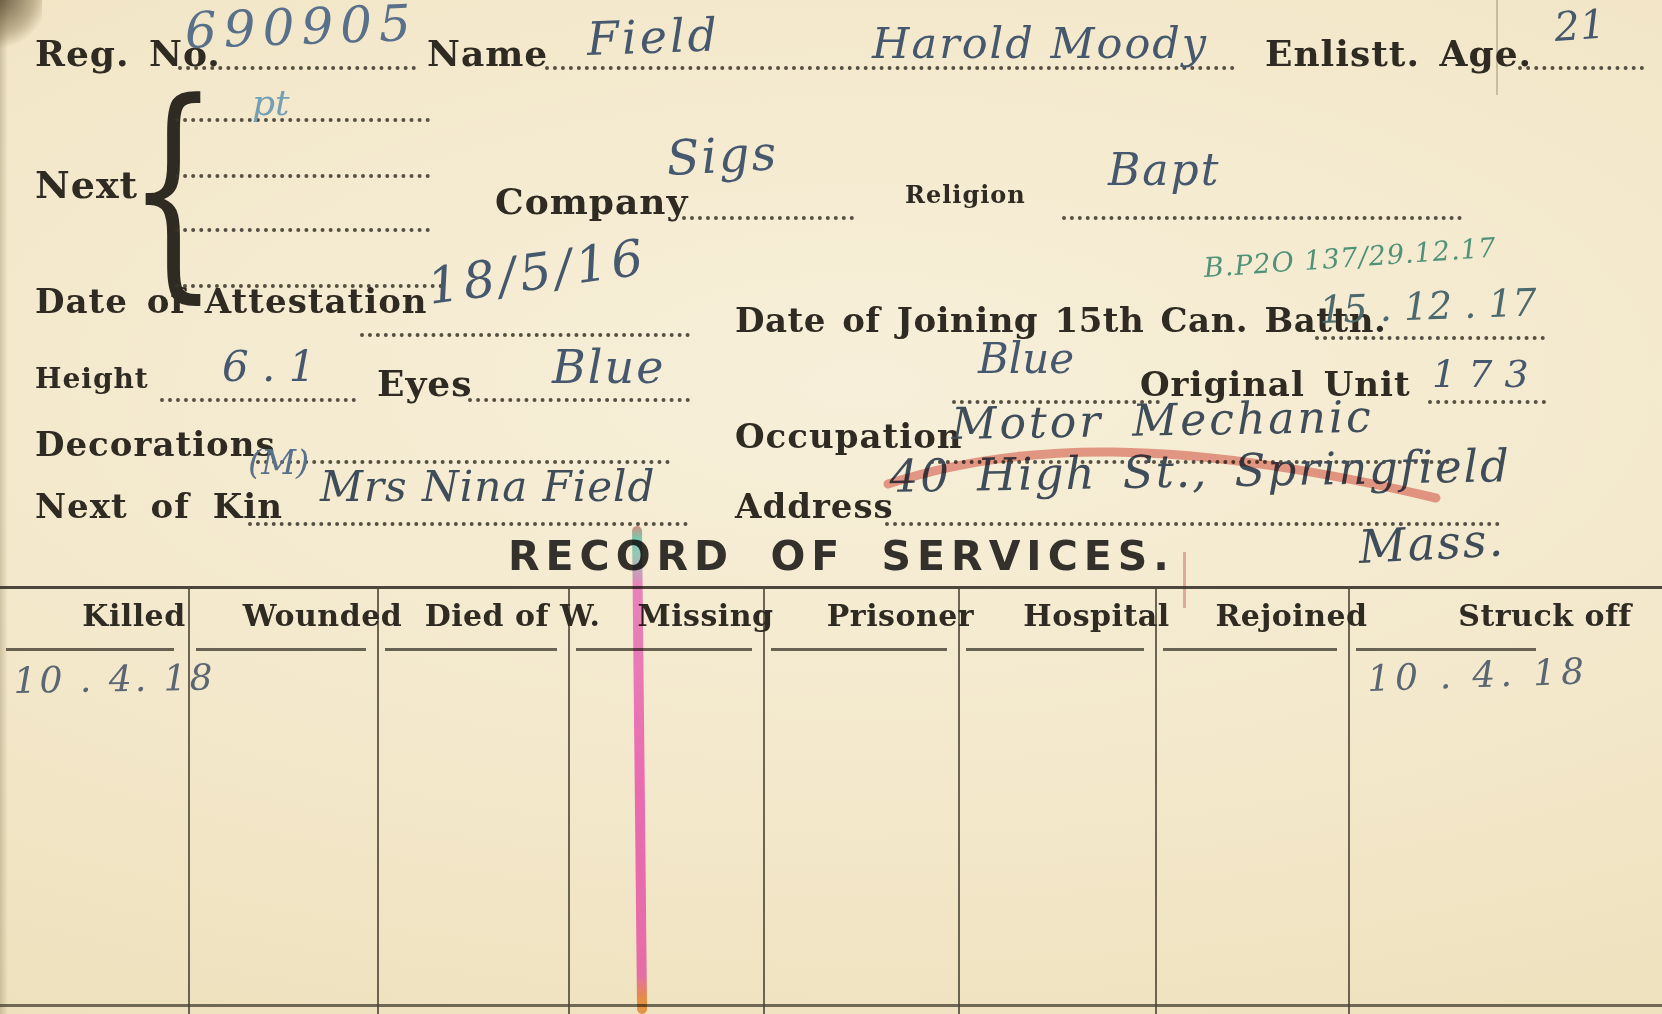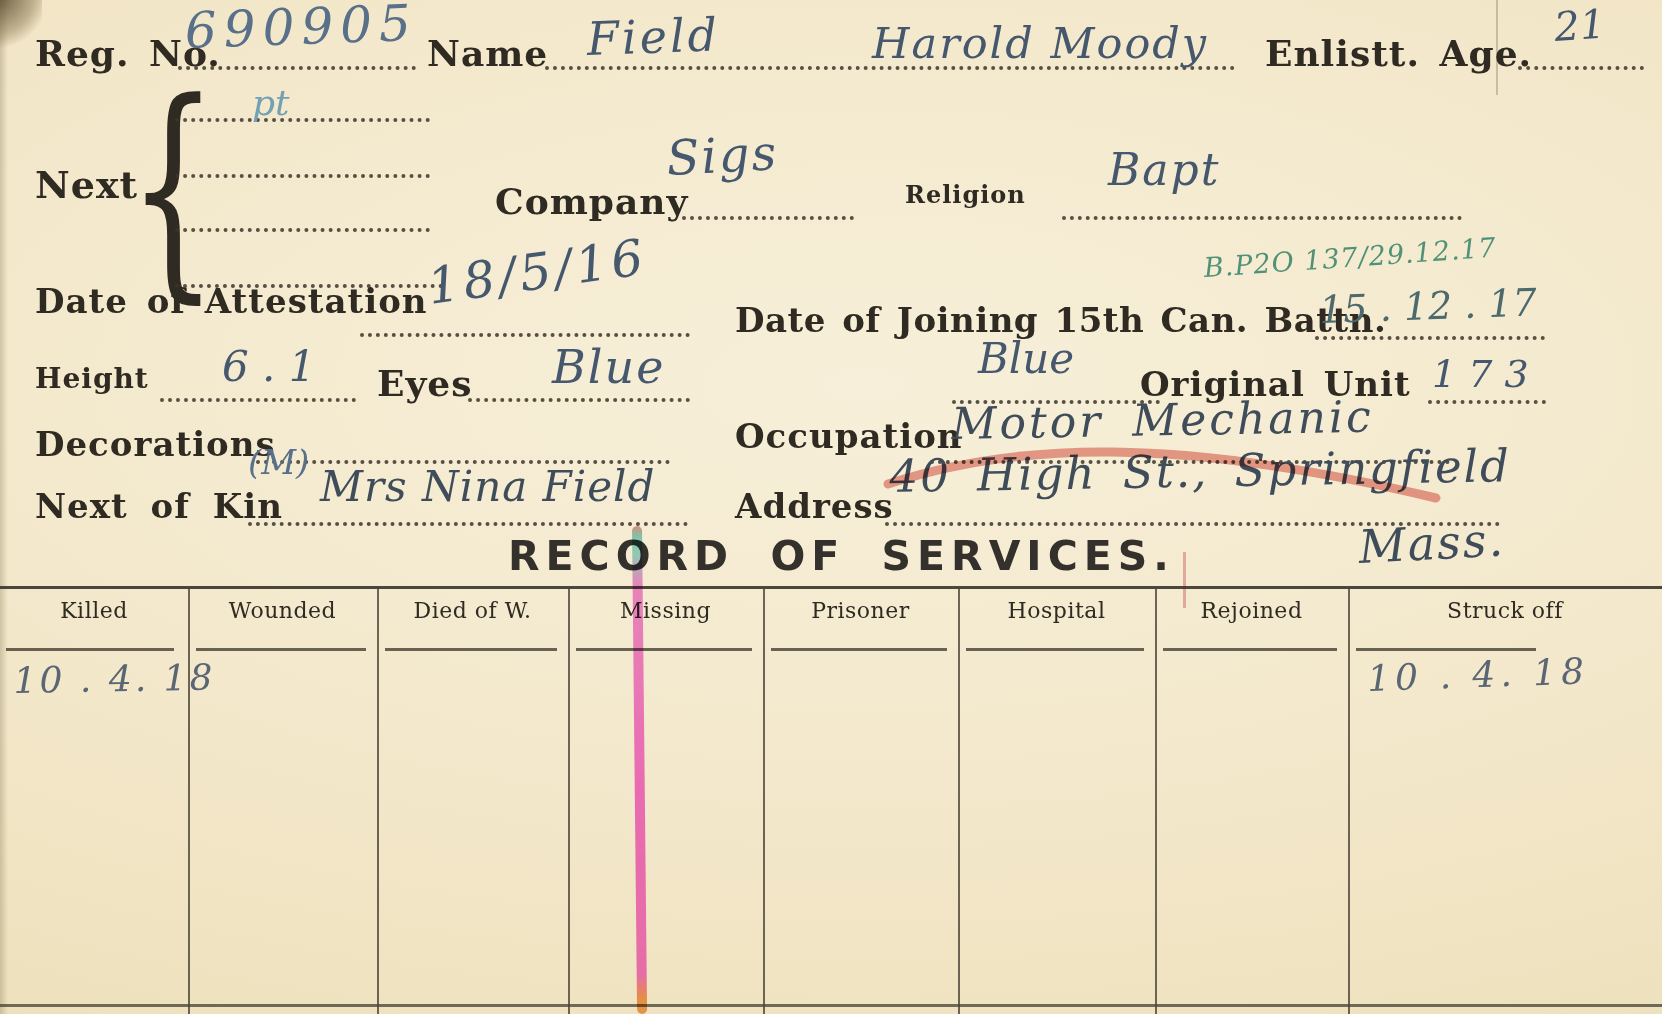--- a/index.html
+++ b/index.html
@@ -34,23 +34,23 @@
     height:6px;
     border-bottom:4px dotted #3b352b;
     opacity:.85;
   }
   .vline{position:absolute;width:2px;background:#4a4336;opacity:.8;}
   .hline{position:absolute;height:3px;background:#3a342a;opacity:.9;}
   .hdrline{position:absolute;height:0;border-bottom:3px solid #3a342a;opacity:.75;}
   .hdr{
     position:absolute;top:598px;
     font-family:"DejaVu Serif", serif;
-    font-weight:400;color:#2f2a22;
-    font-size:22px;text-align:center;
-    letter-spacing:.5px;white-space:nowrap;
+    font-weight:700;color:#2f2a22;
+    font-size:30px;text-align:center;
+    letter-spacing:.5px;white-space:nowrap;padding-left:40px;
   }
   #title{
     position:absolute;
     font-family:"DejaVu Sans", sans-serif;
     font-weight:800;
     color:#34302b;
     letter-spacing:6px;
     word-spacing:16px;
     font-size:41px;
   }

